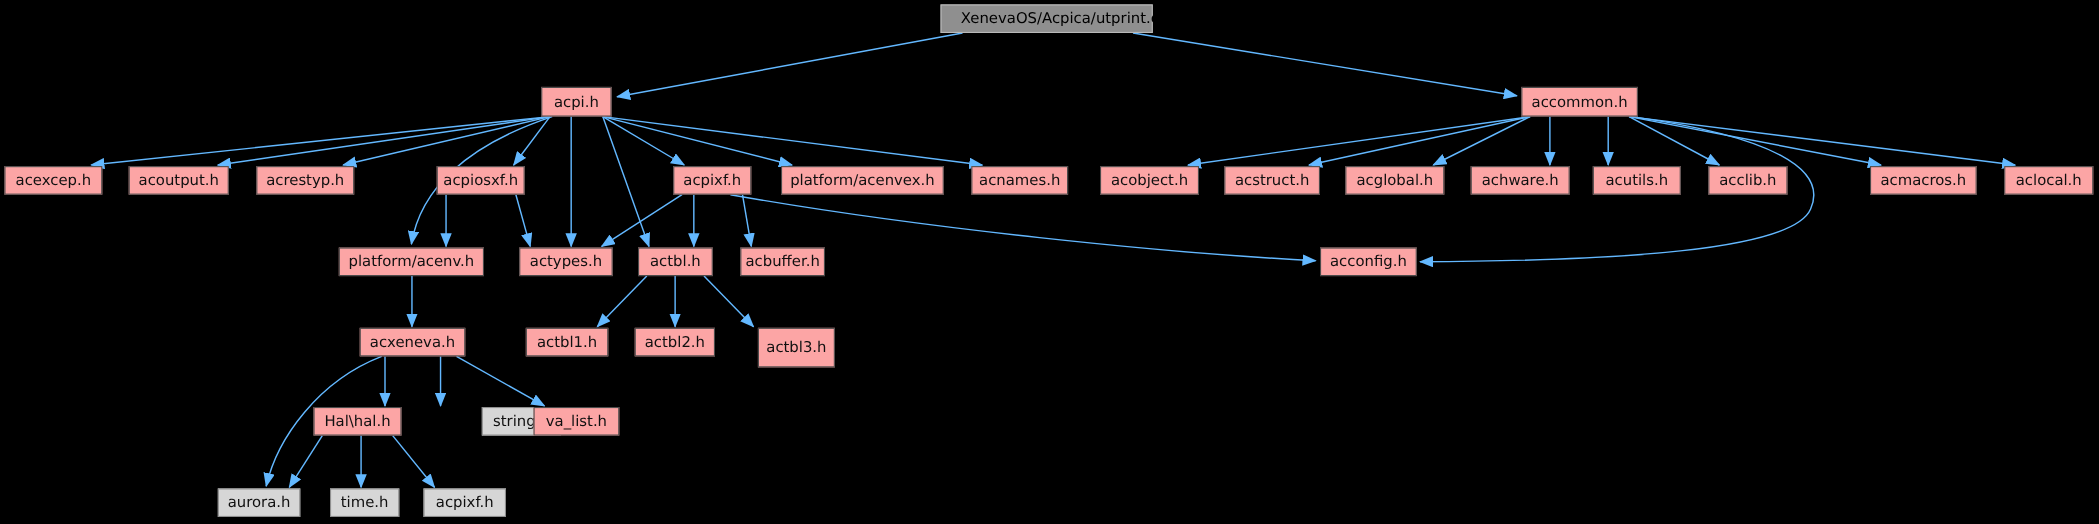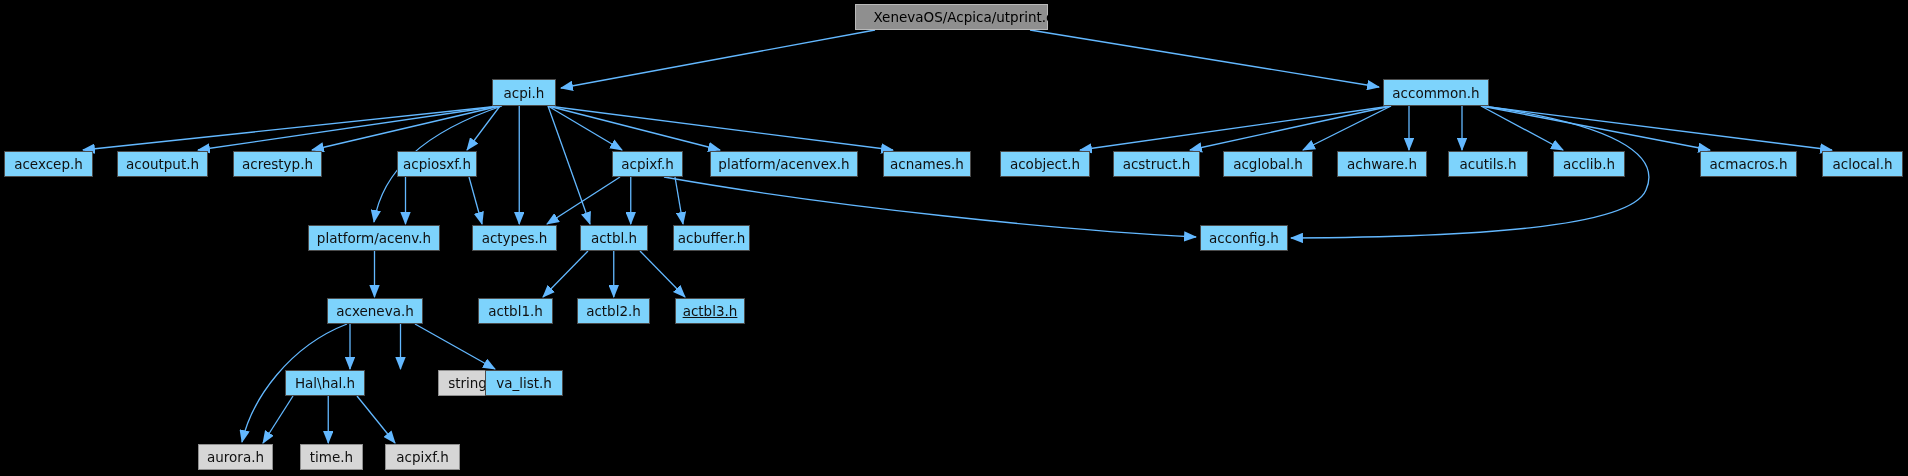--- a/index.html
+++ b/index.html
@@ -1,20 +1,20 @@
 <!DOCTYPE html>
 <html><head>
 <meta charset="utf-8">
 <style>
   html,body{margin:0;padding:0;background:#000;}
   .canvas{position:relative;width:1908px;height:476px;background:#000;overflow:hidden;
           font-family:"DejaVu Sans","Liberation Sans",sans-serif;}
   #edge-layer{position:absolute;left:0;top:0;width:1908px;height:476px;}
   .node{position:absolute;box-sizing:border-box;display:flex;align-items:center;justify-content:center;
-        font-size:13.5px;white-space:nowrap;border:1px solid #4b4b4b;background:#7dd3fc;color:#101010;
+        font-size:13.5px;white-space:nowrap;border:1px solid #4b4b4b;background:#fca5a5;color:#101010;
         cursor:pointer;}
   .node.gray{background:#d6d6d6;border-color:#8f8f8f;}
   .node.root{background:#8f8f8f;border-color:#b9b9b9;color:#000;padding-left:24px;}
   path.edge{fill:none;stroke-width:1.3px;}
 </style>
 </head>
 <body>
 
 <div class="canvas" style="background: rgb(0, 0, 0);">
   <svg id="edge-layer" viewBox="0 0 1908 476" xmlns="http://www.w3.org/2000/svg">
@@ -84,21 +84,21 @@
       <div class="node" style="left: 1700px; top: 151px; width: 97px; height: 26px;">acmacros.h</div>
       <div class="node" style="left: 1822px; top: 151px; width: 81px; height: 26px;">aclocal.h</div>
       <div class="node" style="left: 308px; top: 225px; width: 132px; height: 26px;">platform/acenv.h</div>
       <div class="node" style="left: 472px; top: 225px; width: 85px; height: 26px;">actypes.h</div>
       <div class="node" style="left: 580px; top: 225px; width: 68px; height: 26px;">actbl.h</div>
       <div class="node" style="left: 673px; top: 225px; width: 77px; height: 26px;">acbuffer.h</div>
       <div class="node" style="left: 1200px; top: 225px; width: 88px; height: 26px;">acconfig.h</div>
       <div class="node" style="left: 327px; top: 298px; width: 96px; height: 26px;">acxeneva.h</div>
       <div class="node" style="left: 478px; top: 298px; width: 75px; height: 26px;">actbl1.h</div>
       <div class="node" style="left: 577px; top: 298px; width: 73px; height: 26px;">actbl2.h</div>
-      <div class="node" style="left: 675px; top: 298px; width: 70px; height: 26px; text-decoration: underline;">actbl3.h</div>
+      <div class="node" style="left: 689px; top: 298px; width: 70px; height: 36px;">actbl3.h</div>
       <div class="node" style="left: 285px; top: 370px; width: 80px; height: 26px;">Hal\hal.h</div>
       <div class="node gray" style="left: 390px; top: 370px; width: 72px; height: 26px; margin-left: 48px;">string.h</div>
       <div class="node" style="left: 485px; top: 370px; width: 78px; height: 26px;">va_list.h</div>
       <div class="node gray" style="left: 198px; top: 444px; width: 75px; height: 26px;">aurora.h</div>
       <div class="node gray" style="left: 300px; top: 444px; width: 63px; height: 26px;">time.h</div>
       <div class="node gray" style="left: 385px; top: 444px; width: 75px; height: 26px;">acpixf.h</div>
     </div>
 </div>
 
 </body></html>

